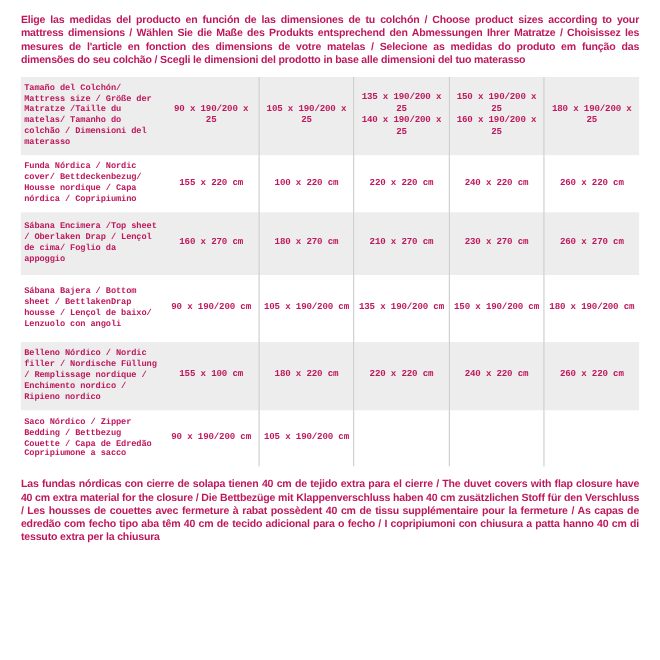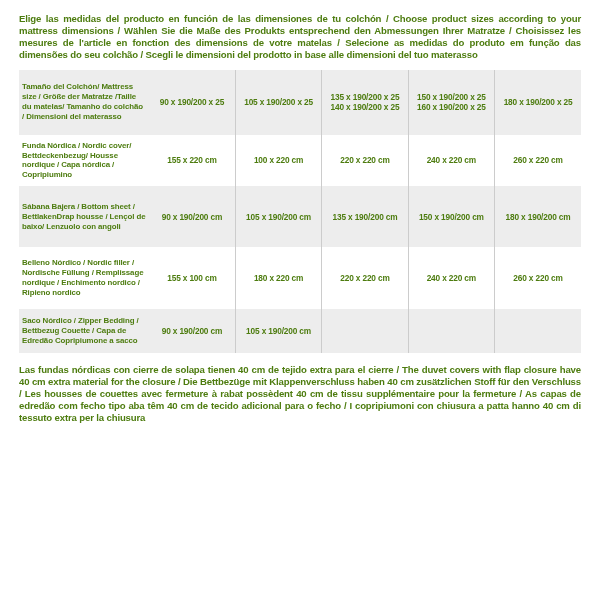--- a/index.html
+++ b/index.html
@@ -8,38 +8,39 @@
     background: #ffffff;
   }
   .page {
     position: relative;
     width: 600px;
     height: 600px;
     box-sizing: border-box;
     padding: 13px 19px 0 19px;
     background: #ffffff;
     font-family: "Liberation Sans", sans-serif;
-    color: #4d7c0f;
+    color: #be185d;
     overflow: hidden;
   }
   .intro, .footnote {
     font-weight: bold;
     font-size: 9.6px;
     line-height: 11.9px;
     text-align: justify;
     letter-spacing: -0.15px;
     margin: 0;
   }
   .intro { margin-bottom: 9px; }
   .footnote { margin-top: 11px; }
 
   table.size-table {
     border-collapse: collapse;
     table-layout: fixed;
     width: 562px;
+    font-family: Liberation Mono, monospace;
   }
   table.size-table col.c-label { width: 130px; }
   table.size-table col.c-val { width: 86.4px; }
 
   table.size-table tr:nth-child(odd) td { background: #ededed; }
 
   table.size-table td {
     font-weight: bold;
     vertical-align: middle;
     padding: 6px 3px;
@@ -101,20 +102,28 @@
         <td class="val">180 x 190/200 x 25</td>
       </tr>
       <tr class="r1">
         <td class="label">Funda Nórdica / Nordic cover/ Bettdeckenbezug/ Housse nordique / Capa nórdica / Copripiumino</td>
         <td class="val">155 x 220 cm</td>
         <td class="val">100 x 220 cm</td>
         <td class="val">220 x 220 cm</td>
         <td class="val">240 x 220 cm</td>
         <td class="val">260 x 220 cm</td>
       </tr>
+      <tr class="r2">
+        <td class="label">Sábana Encimera /Top sheet / Oberlaken Drap / Lençol de cima/ Foglio da appoggio</td>
+        <td class="val">160 x 270 cm</td>
+        <td class="val">180 x 270 cm</td>
+        <td class="val">210 x 270 cm</td>
+        <td class="val">230 x 270 cm</td>
+        <td class="val">260 x 270 cm</td>
+      </tr>
       <tr class="r3">
         <td class="label">Sábana Bajera / Bottom sheet / BettlakenDrap housse / Lençol de baixo/ Lenzuolo con angoli</td>
         <td class="val">90 x 190/200 cm</td>
         <td class="val">105 x 190/200 cm</td>
         <td class="val">135 x 190/200 cm</td>
         <td class="val">150 x 190/200 cm</td>
         <td class="val">180 x 190/200 cm</td>
       </tr>
       <tr class="r4">
         <td class="label">Belleno Nórdico / Nordic filler / Nordische Füllung / Remplissage nordique / Enchimento nordico / Ripieno nordico</td>

